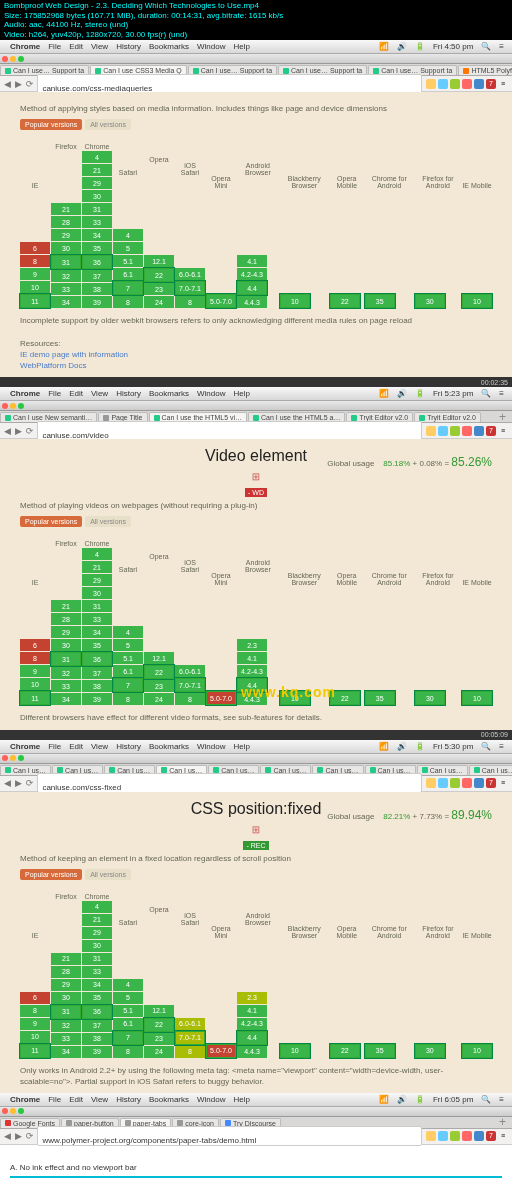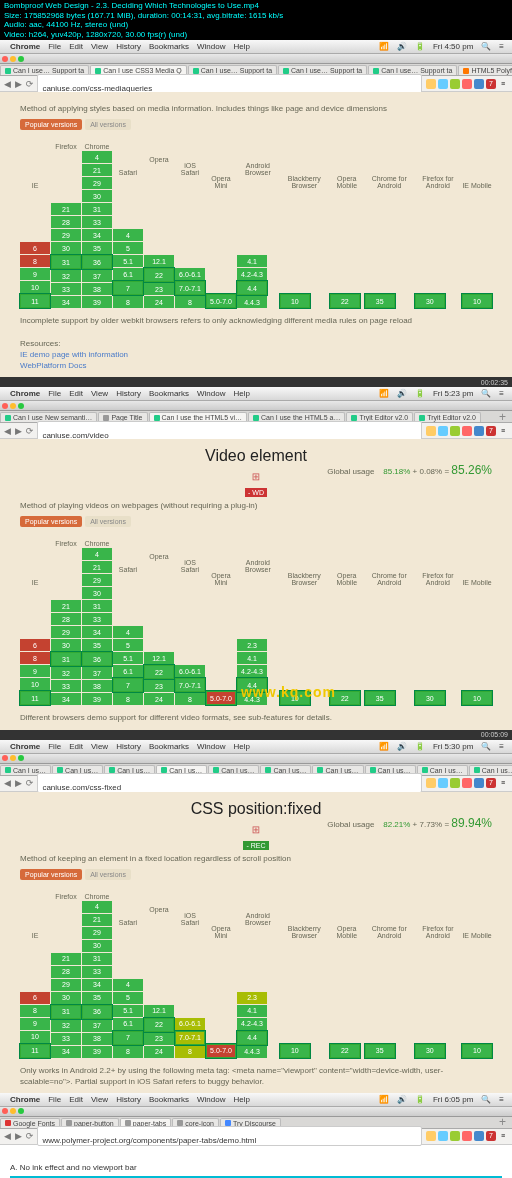--- a/index.html
+++ b/index.html
@@ -26,21 +26,21 @@
 .ext-icons span { width:10px; height:10px; border-radius:2px; display:inline-block; font-size:7px; text-align:center; line-height:10px; }
 .caniuse { background:#f2e8d5; padding:8px 20px 6px; position:relative; }
 .feature-title { font-size:16px; color:#222; font-weight:400; display:flex; align-items:center; gap:6px;flex-direction:column; }
 .status-badge { font-size:7px; padding:1px 3px; color:#fff; }
 .status-wd{background:#c33}.status-rec{background:#393}
 .hash-icon{color:#c55; font-size:10px;}
 .description { font-size:8px; color:#665; margin:4px 0; }
 .ver-btns { display:flex; gap:3px; margin:6px 0; }
 .btn-popular { background:#d66a3a; color:#fff; font-size:7px; padding:2px 5px; border-radius:2px; }
 .btn-all { background:#e8dfc8; color:#888; font-size:7px; padding:2px 5px; border-radius:2px; }
-.usage { position:absolute; right:20px; top:24px; font-size:8px; color:#665;text-align:right; }
+.usage { position:absolute; right:20px; top:16px; font-size:8px; color:#665;text-align:right; }
 .usage .pct{color:#393}.usage .big{font-size:12px}
 .grid-wrap { display:flex; align-items:flex-end; gap:1px; margin-top:4px; }
 .bcol { display:flex; flex-direction:column; align-items:stretch; }
 .bcol .bname { font-size:7px; text-align:center; color:#665; margin-bottom:1px; line-height:1; min-height:14px; display:flex; align-items:flex-end; justify-content:center; }
 .cell { width:30px; height:12px; margin-bottom:1px; font-size:7px; display:flex; align-items:center; justify-content:center; color:#fff; }
 .cell.cur { height:14px; border:1px solid #3a3; outline:1px solid #084; }
 .g{background:#39b54a}.r{background:#c44230}.y{background:#a8bd04}.e{background:transparent}
 .notes { font-size:8px; color:#665; margin-top:6px; line-height:1.4; }
 .notes a{ color:#4a7bc9; display:block; }
 .timebar { background:#333; color:#ccc; font-size:7px; text-align:right; padding:1px 4px; height:10px; display:flex; justify-content:flex-end; align-items:center; }
@@ -573,21 +573,21 @@
         <div class="cell e"></div>
         <div class="cell e"></div>
         <div class="cell e"></div>
         <div class="cell e"></div>
         <div class="cell e"></div>
         <div class="cell e"></div>
         <div class="cell e"></div>
         <div class="cell g cur">10</div>
       </div>
     </div>
-  <div class="notes"><span>Different browsers demo support for different video formats, see sub-features for details.</span></div>
+  <div class="notes"><span>Different browsers have effect for different video formats, see sub-features for details.</span></div>
   <div class="watermark">www.kq.com</div>
 </div>
 <div class="timebar">
     <span>00:05:09</span>
   </div>
 
 <div class="mac-menu">
   <span class="apple"></span>
   <span style="font-weight:bold">Chrome</span>
   <span>File</span>

